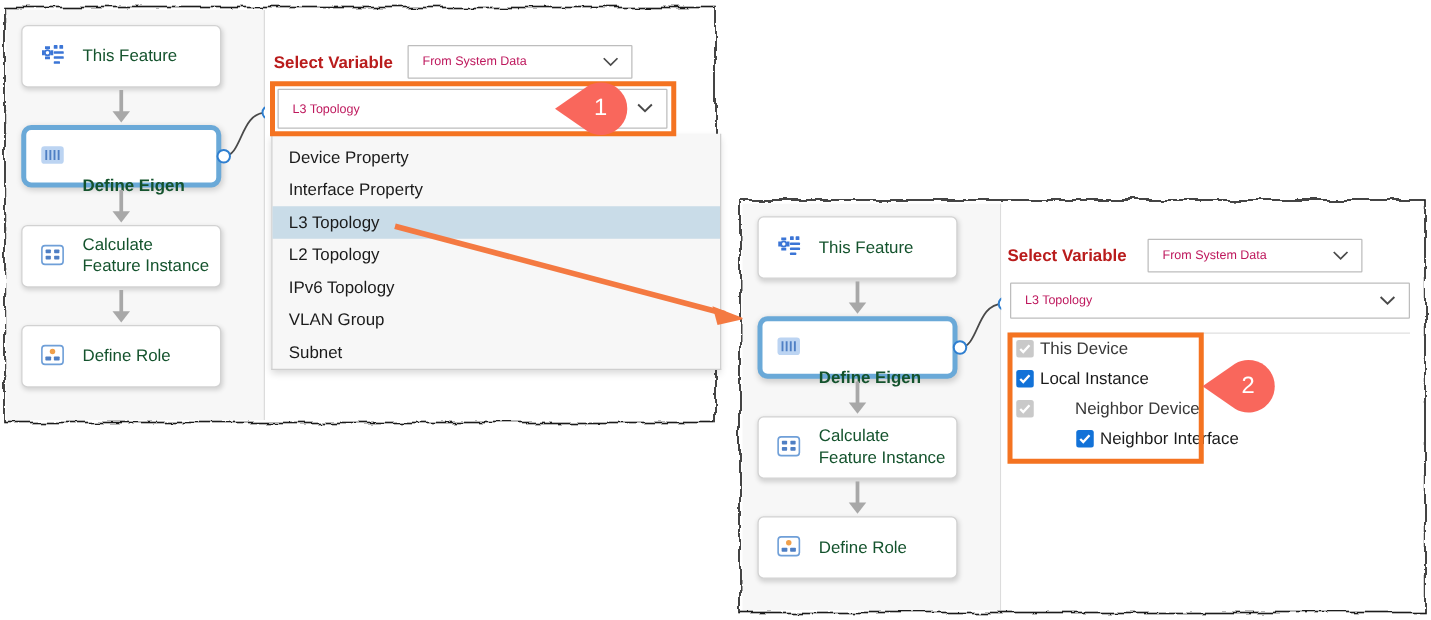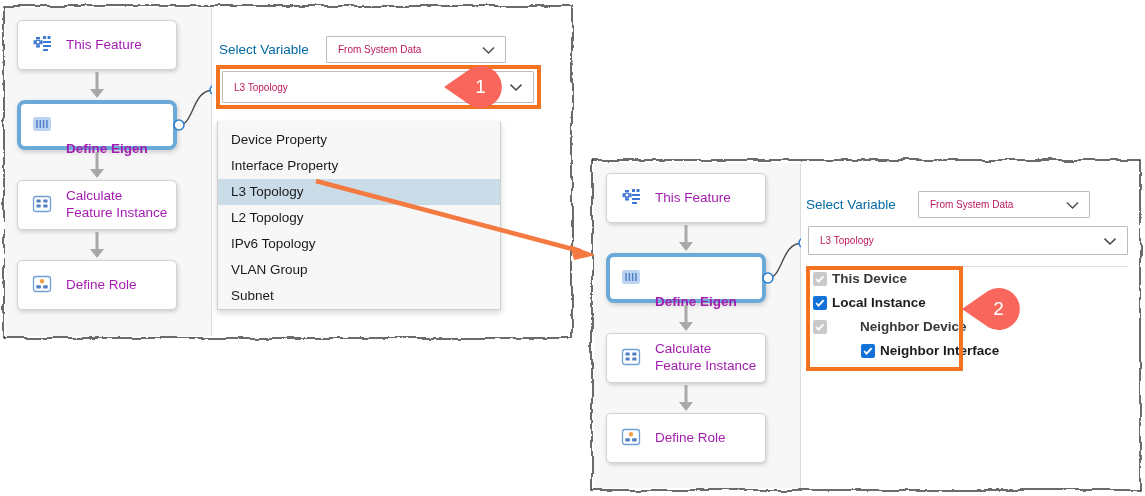--- a/index.html
+++ b/index.html
@@ -14,30 +14,30 @@
   .torn-svg{position:absolute;left:0;top:0;overflow:visible;pointer-events:none;}
 
   
   .flow{position:absolute;background:#f7f7f7;border-right:1px solid #dcdcdc;}
   .node{
     position:absolute;background:#ffffff;border:1px solid #d2d2d2;
     border-radius:5px;box-shadow:1px 2px 4px rgba(0,0,0,.16);
     display:flex;align-items:center;box-sizing:border-box;
   }
   .node .ic{width:26px;height:26px;margin-left:12px;margin-right:10px;flex:0 0 auto;}
-  .node .lbl{font-size:13.5px;color:#a21caf;line-height:1.25;}
+  .node .lbl{font-size:13.5px;color:#14532d;line-height:1.25;}
   .node.selected{
     border:4px solid #6aa9d8;border-radius:8px;box-shadow:1px 2px 5px rgba(0,0,0,.18);
   }
   .node.selected .lbl{font-weight:bold;margin-top:48px;}
   .arrow-down{position:absolute;}
 
   
   .form{position:absolute;background:#ffffff;}
-  .sv-label{position:absolute;font-size:13.5px;font-weight:normal;color:#0369a1;}
+  .sv-label{position:absolute;font-size:13.5px;font-weight:bold;color:#b91c1c;}
   .sel{
     position:absolute;box-sizing:border-box;background:#fff;border:1px solid #bdbdbd;
     display:flex;align-items:center;border-radius:1px;
   }
   .sel .txt{font-size:10px;color:#be185d;margin-left:11px;}
   .sel .chev{position:absolute;right:10px;top:50%;transform:translateY(-50%);}
 
   
   .dd{
     position:absolute;background:#f7f7f7;border:1px solid #cfcfcf;border-top:none;
@@ -45,21 +45,21 @@
   }
   .dd-item{font-size:13.5px;color:#1b1b1b;height:26px;line-height:26px;padding-left:13px;}
   .dd-item.hl{background:#c9dce8;}
 
   
   .cbrow{position:absolute;display:flex;align-items:center;}
   .cb{width:14px;height:14px;border-radius:2px;flex:0 0 auto;position:relative;}
   .cb.on{background:#1272d8;}
   .cb.off{background:#c9c9c9;}
   .cb svg{position:absolute;left:1px;top:1px;}
-  .cbrow .cl{font-size:13.5px;color:#1b1b1b;margin-left:5px;font-weight:bold;}
+  .cbrow .cl{font-size:13.5px;color:#1b1b1b;margin-left:5px;}
   .cbrow.dim .cl{color:#383838;}
 
   
   .hlbox{position:absolute;border:4px solid #f47321;box-sizing:border-box;pointer-events:none;}
 
   
   .pin{position:absolute;}
   .pin .num{
     position:absolute;color:#ffffff;font-size:19px;font-weight:normal;
     width:100%;text-align:center;top:50%;transform:translateY(-50%);left:4px;
@@ -183,21 +183,21 @@
 
   <div class="sel" style="left:222px;top:71px;width:312px;height:32px;">
     <span class="txt">L3 Topology</span>
     <span class="chev">
       <svg width="14" height="9" viewBox="0 0 13 9">
           <path d="M1 1.6L6.5 7 12 1.6" fill="none" stroke="#4a4a4a" stroke-width="1.5"></path>
         </svg>
     </span>
   </div>
 
-  <div class="dd" style="left:217px;top:121px;width:284px;height:189px;">
+  <div class="dd" style="left:217px;top:107px;width:360px;height:189px;">
     <div class="dd-item">Device Property</div>
     <div class="dd-item">Interface Property</div>
     <div class="dd-item hl">L3 Topology</div>
     <div class="dd-item">L2 Topology</div>
     <div class="dd-item">IPv6 Topology</div>
     <div class="dd-item">VLAN Group</div>
     <div class="dd-item">Subnet</div>
   </div>
 
   <div class="hlbox" style="left:216px;top:65px;width:325px;height:44px;"></div>

